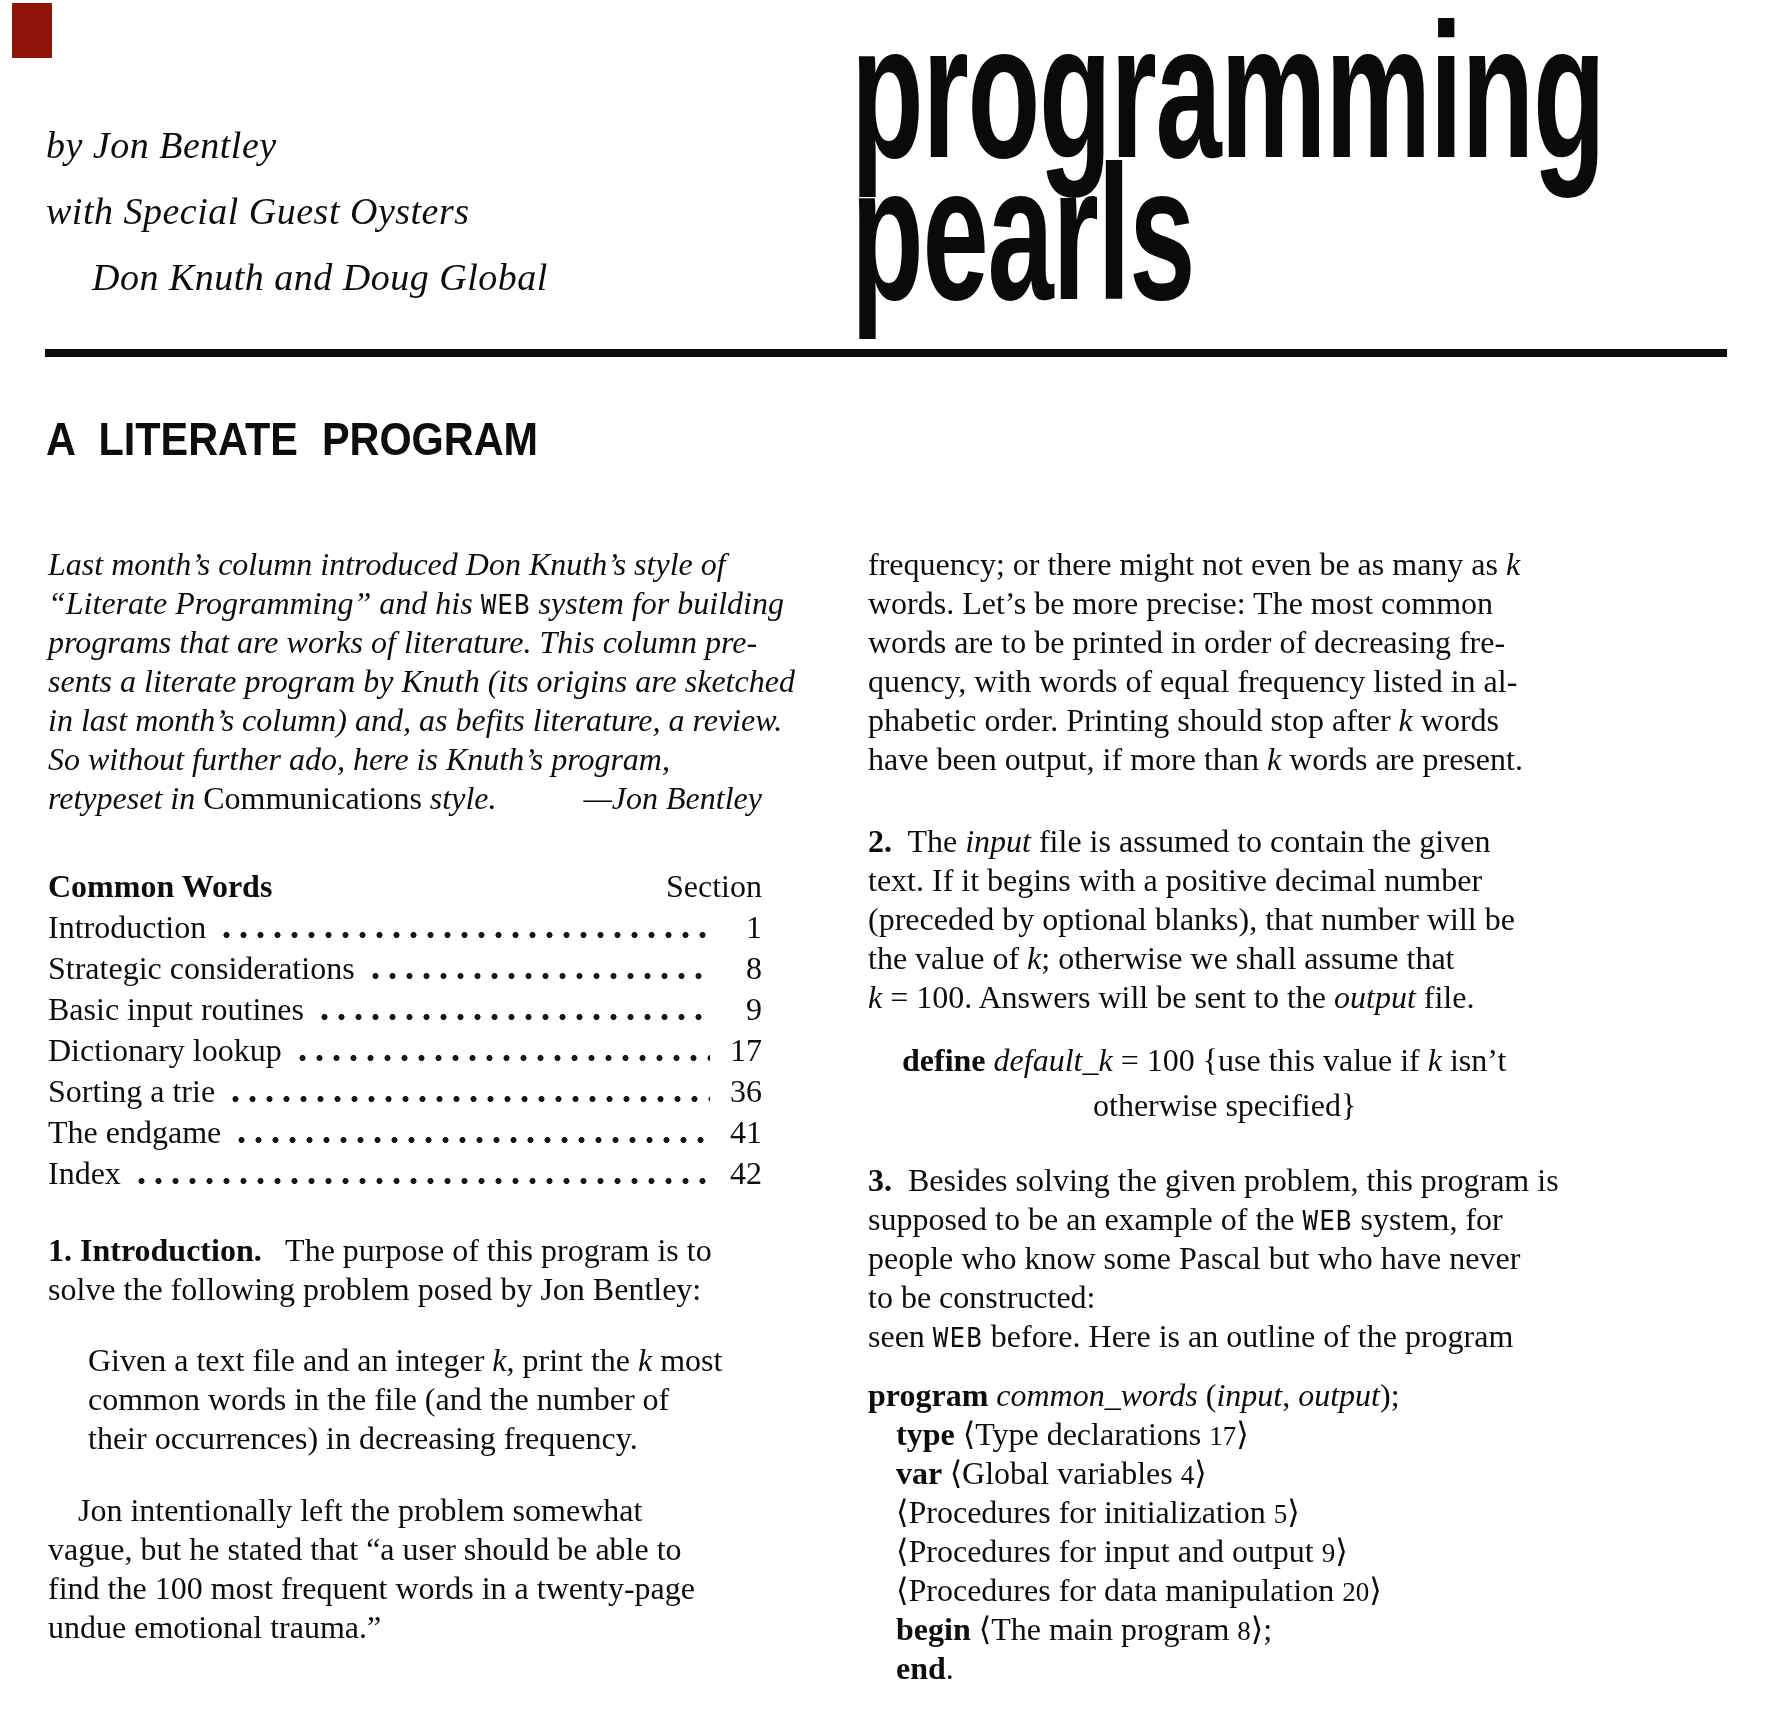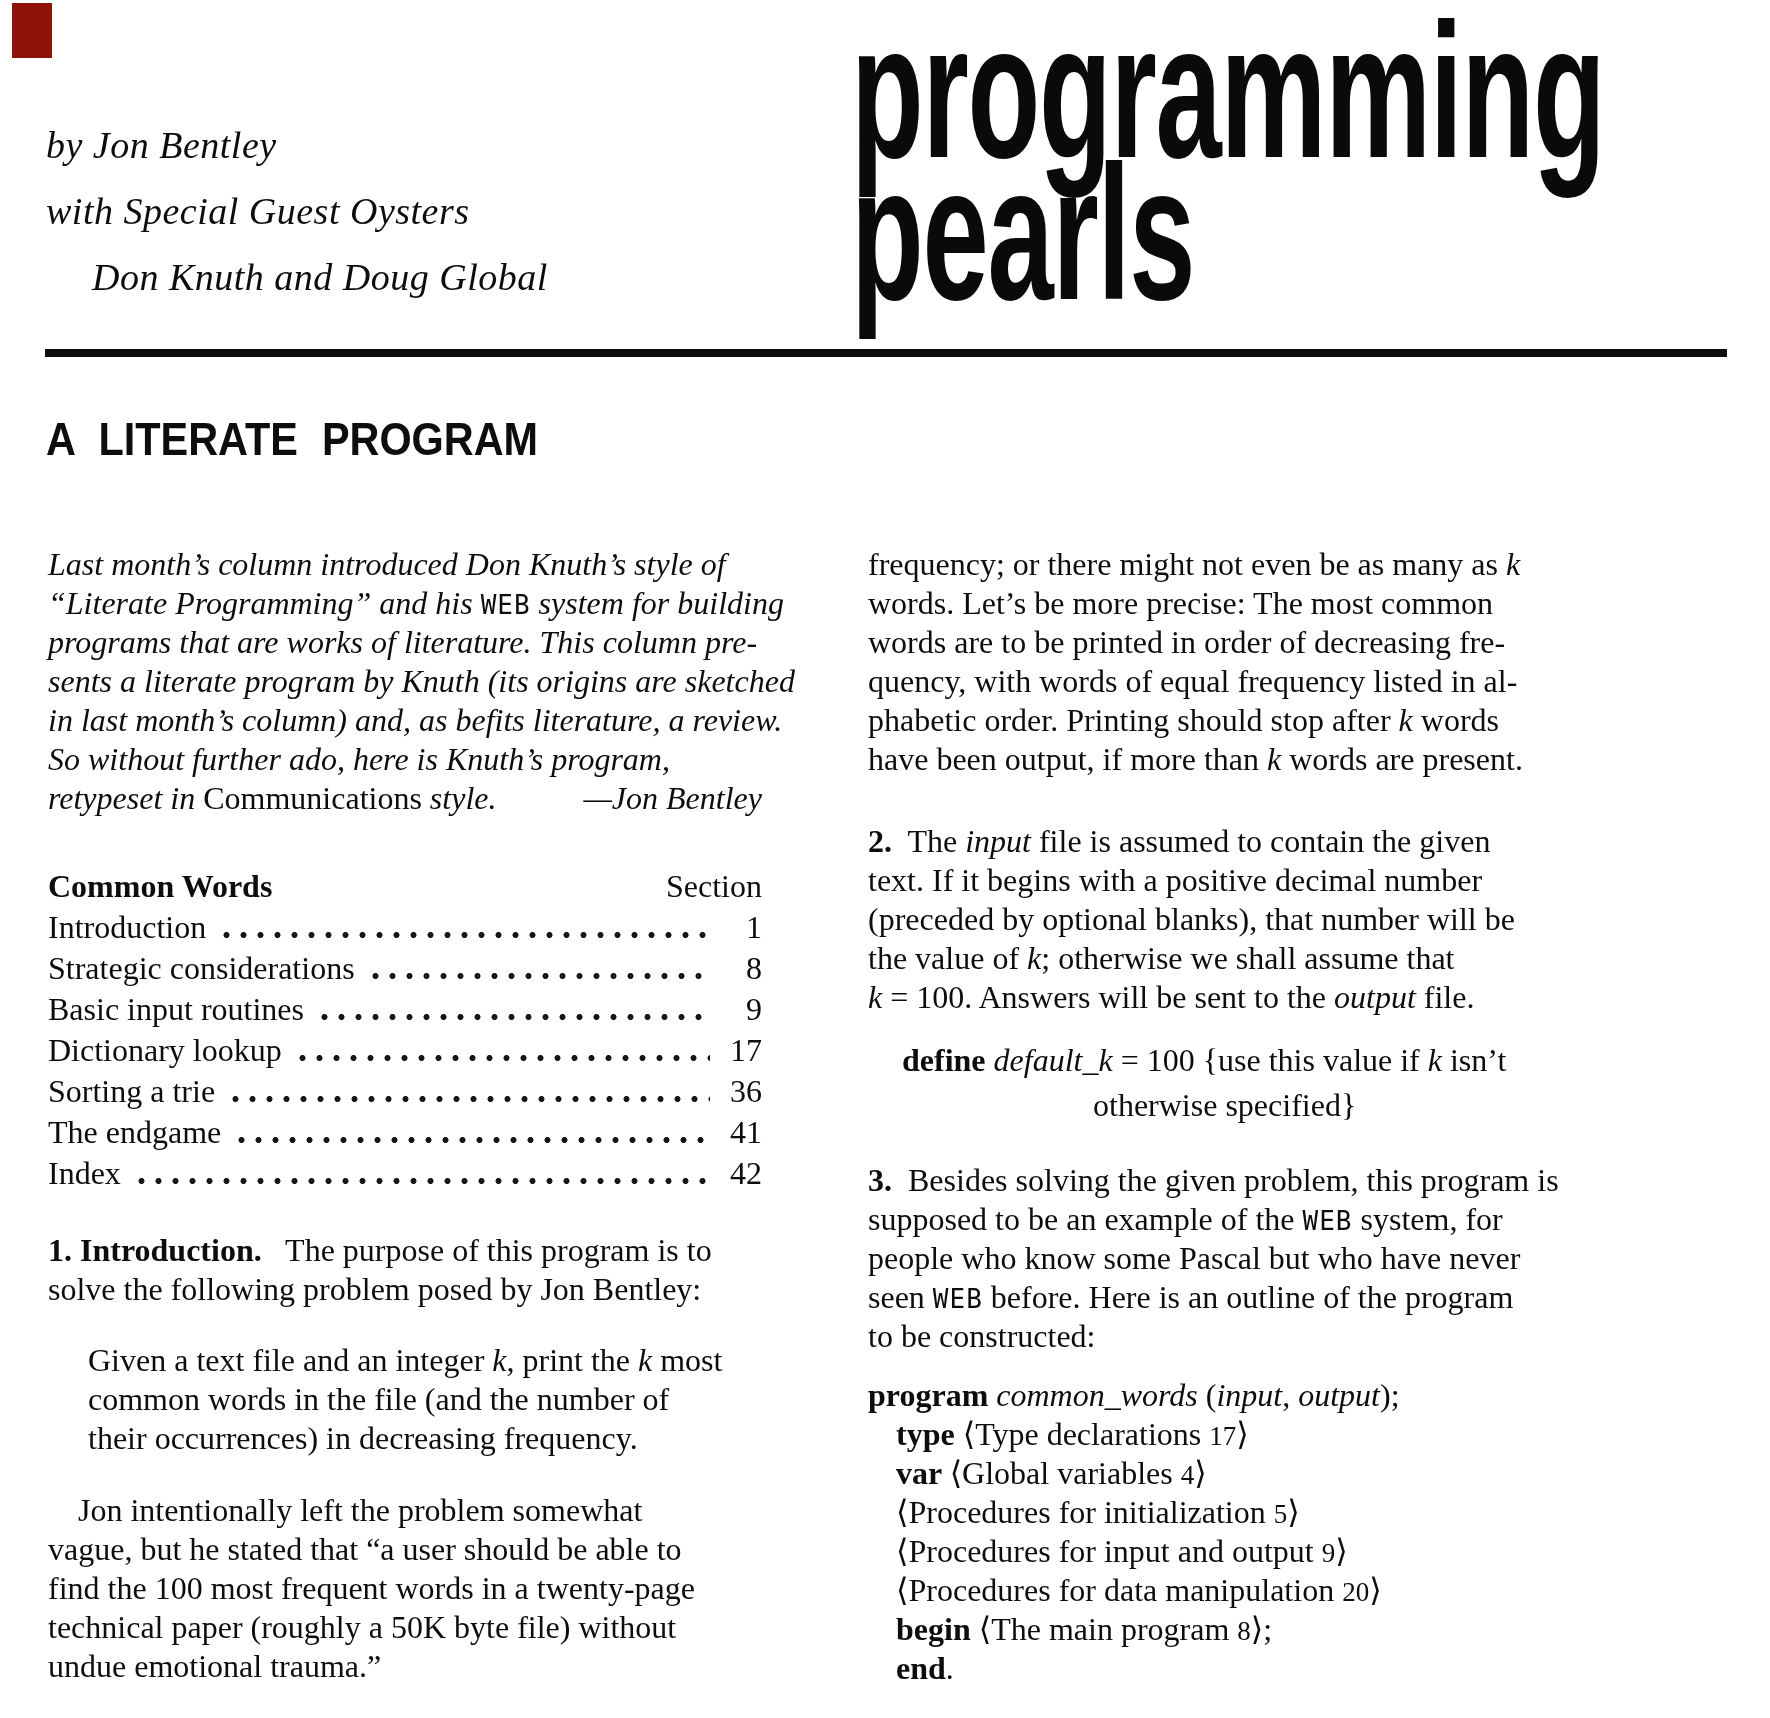--- a/index.html
+++ b/index.html
@@ -136,21 +136,20 @@
       </div>
     <div class="para quote">
         <div class="tline" style="padding-left: 40px;"><span class="run-r">Given a text file and an integer </span><span class="run-i">k</span><span class="run-r">, print the </span><span class="run-i">k</span><span class="run-r"> most</span></div>
         <div class="tline" style="padding-left: 40px;"><span class="run-r">common words in the file (and the number of</span></div>
         <div class="tline" style="padding-left: 40px;"><span class="run-r">their occurrences) in decreasing frequency.</span></div>
       </div>
     <div class="para closing">
         <div class="tline" style="padding-left: 30px;"><span class="run-r">Jon intentionally left the problem somewhat</span></div>
         <div class="tline"><span class="run-r">vague, but he stated that “a user should be able to</span></div>
         <div class="tline"><span class="run-r">find the 100 most frequent words in a twenty-page</span></div>
-        <div class="tline"><span class="run-r">technical paper (roughly a 50K byte file) without</span></div>
         <div class="tline"><span class="run-r">undue emotional trauma.”</span></div>
       </div>
   </div>
 
   <div class="col col-right">
     <div class="para">
         <div class="tline"><span class="run-r">frequency; or there might not even be as many as </span><span class="run-i">k</span></div>
         <div class="tline"><span class="run-r">words. Let’s be more precise: The most common</span></div>
         <div class="tline"><span class="run-r">words are to be printed in order of decreasing fre-</span></div>
         <div class="tline"><span class="run-r">quency, with words of equal frequency listed in al-</span></div>
@@ -165,22 +164,22 @@
         <div class="tline"><span class="run-i">k</span><span class="run-r"> = 100. Answers will be sent to the </span><span class="run-i">output</span><span class="run-r"> file.</span></div>
       </div>
     <div class="para defblock">
         <div class="tline" style="padding-left: 34px;"><span class="run-b">define </span><span class="run-i">default_k</span><span class="run-r"> = 100 {use this value if </span><span class="run-i">k</span><span class="run-r"> isn’t</span></div>
         <div class="tline" style="padding-left: 225px;"><span class="run-r">otherwise specified}</span></div>
       </div>
     <div class="para p3r">
         <div class="tline"><span class="run-b">3.</span><span class="run-r">  Besides solving the given problem, this program is</span></div>
         <div class="tline"><span class="run-r">supposed to be an example of the </span><span class="run-t">WEB</span><span class="run-r"> system, for</span></div>
         <div class="tline"><span class="run-r">people who know some Pascal but who have never</span></div>
+        <div class="tline"><span class="run-r">to be constructed:</span></div>
         <div class="tline"><span class="run-r">seen </span><span class="run-t">WEB</span><span class="run-r"> before. Here is an outline of the program</span></div>
-        <div class="tline"><span class="run-r">to be constructed:</span></div>
       </div>
     <div class="para programblock">
         <div class="tline"><span class="run-b">program </span><span class="run-i">common_words </span><span class="run-r">(</span><span class="run-i">input</span><span class="run-r">, </span><span class="run-i">output</span><span class="run-r">);</span></div>
         <div class="tline" style="padding-left: 28px;"><span class="run-b">type </span><span class="run-r">⟨Type declarations </span><span class="run-n">17</span><span class="run-r">⟩</span></div>
         <div class="tline" style="padding-left: 28px;"><span class="run-b">var </span><span class="run-r">⟨Global variables </span><span class="run-n">4</span><span class="run-r">⟩</span></div>
         <div class="tline" style="padding-left: 28px;"><span class="run-r">⟨Procedures for initialization </span><span class="run-n">5</span><span class="run-r">⟩</span></div>
         <div class="tline" style="padding-left: 28px;"><span class="run-r">⟨Procedures for input and output </span><span class="run-n">9</span><span class="run-r">⟩</span></div>
         <div class="tline" style="padding-left: 28px;"><span class="run-r">⟨Procedures for data manipulation </span><span class="run-n">20</span><span class="run-r">⟩</span></div>
         <div class="tline" style="padding-left: 28px;"><span class="run-b">begin </span><span class="run-r">⟨The main program </span><span class="run-n">8</span><span class="run-r">⟩;</span></div>
         <div class="tline" style="padding-left: 28px;"><span class="run-b">end</span><span class="run-r">.</span></div>

